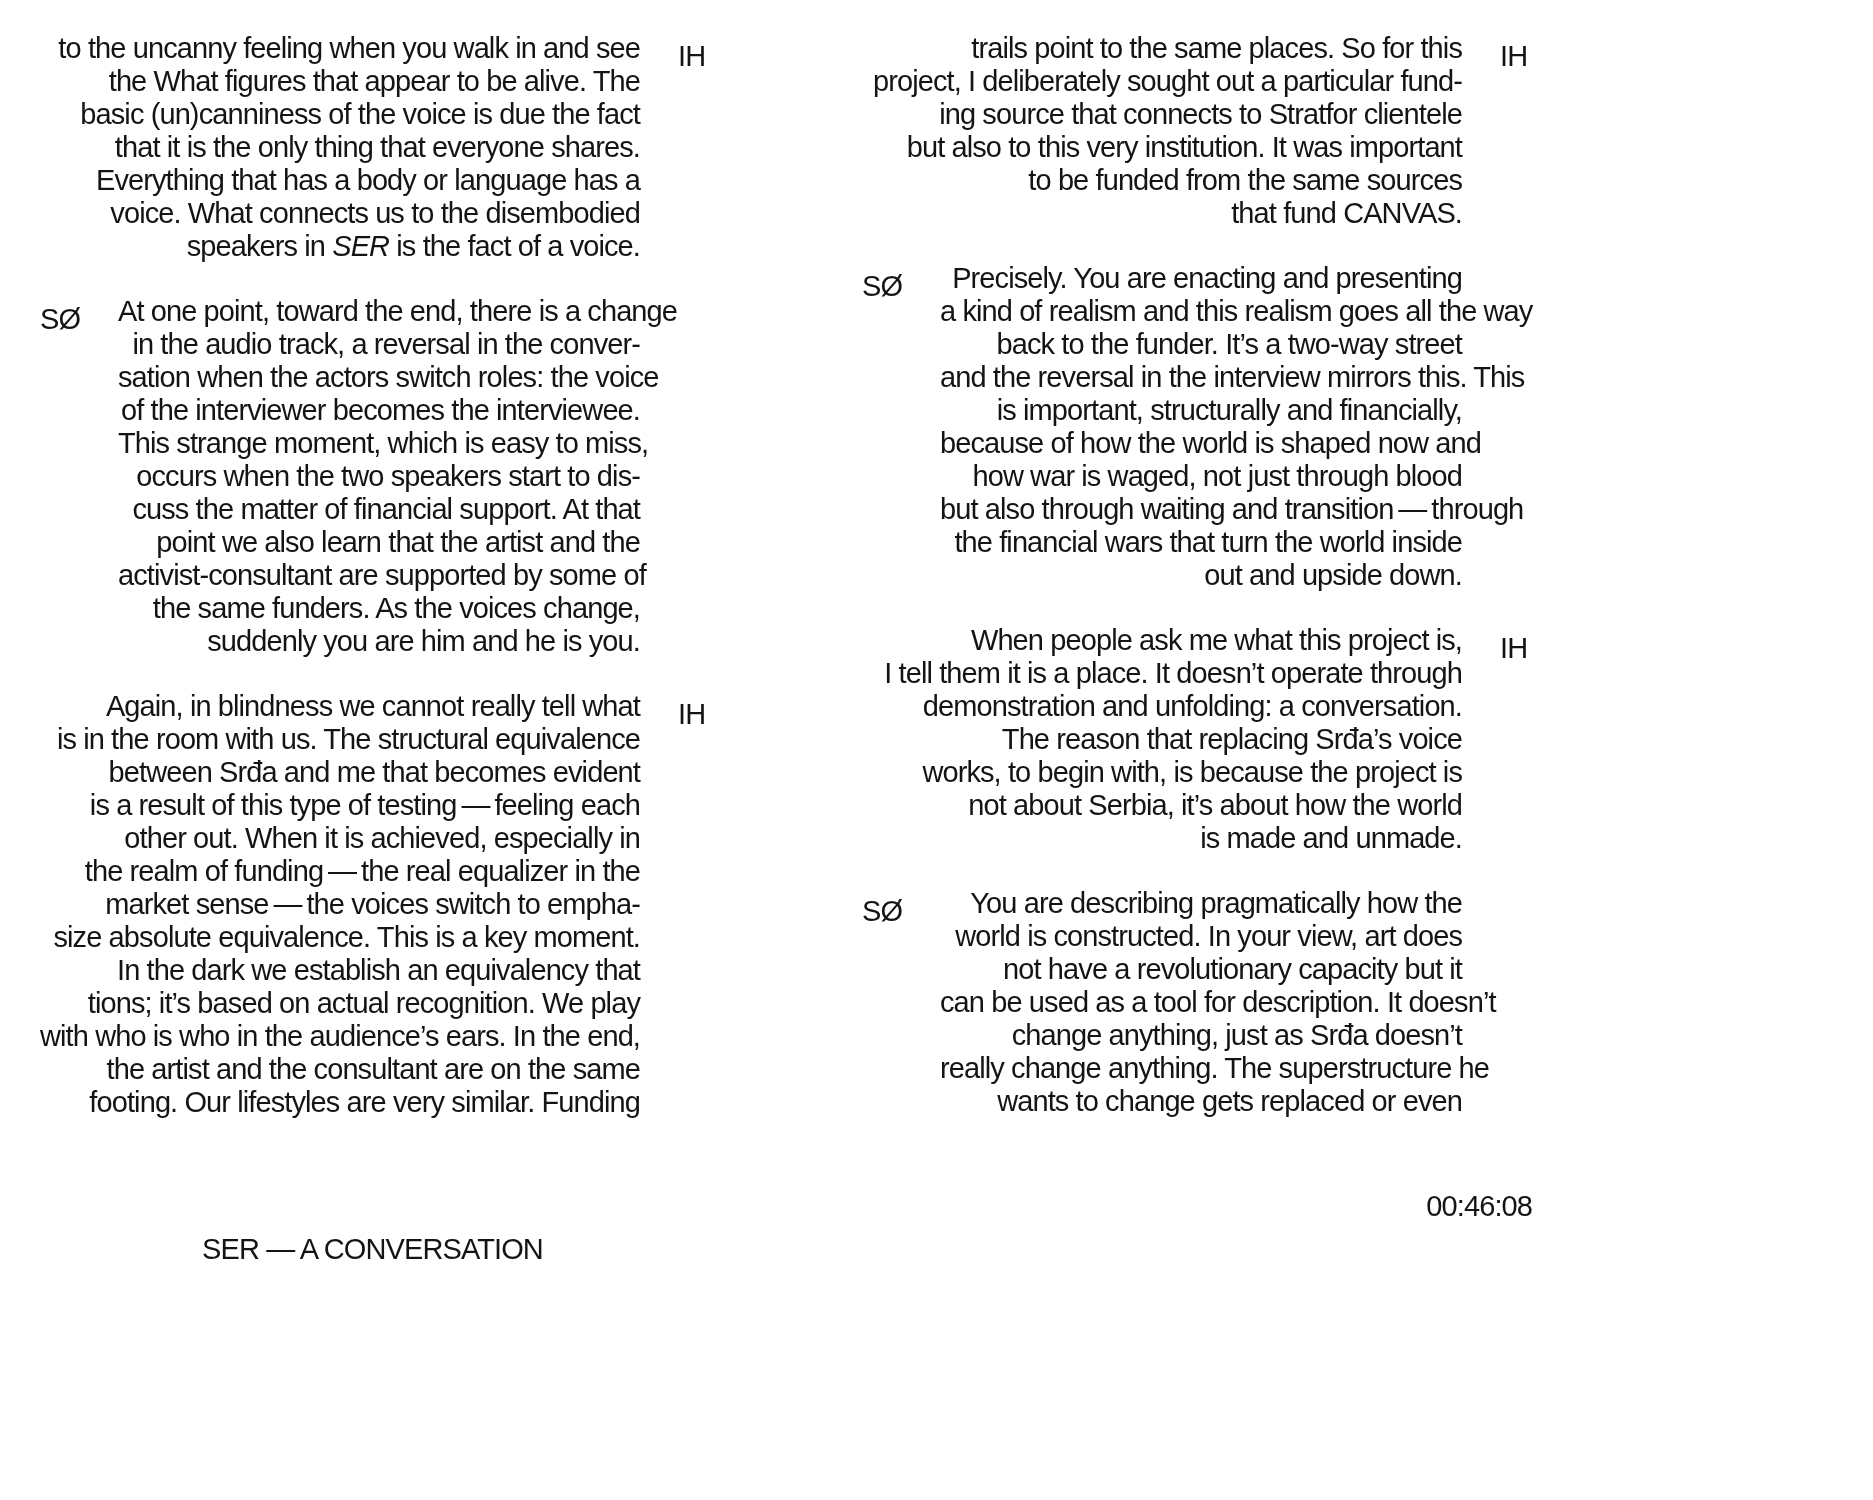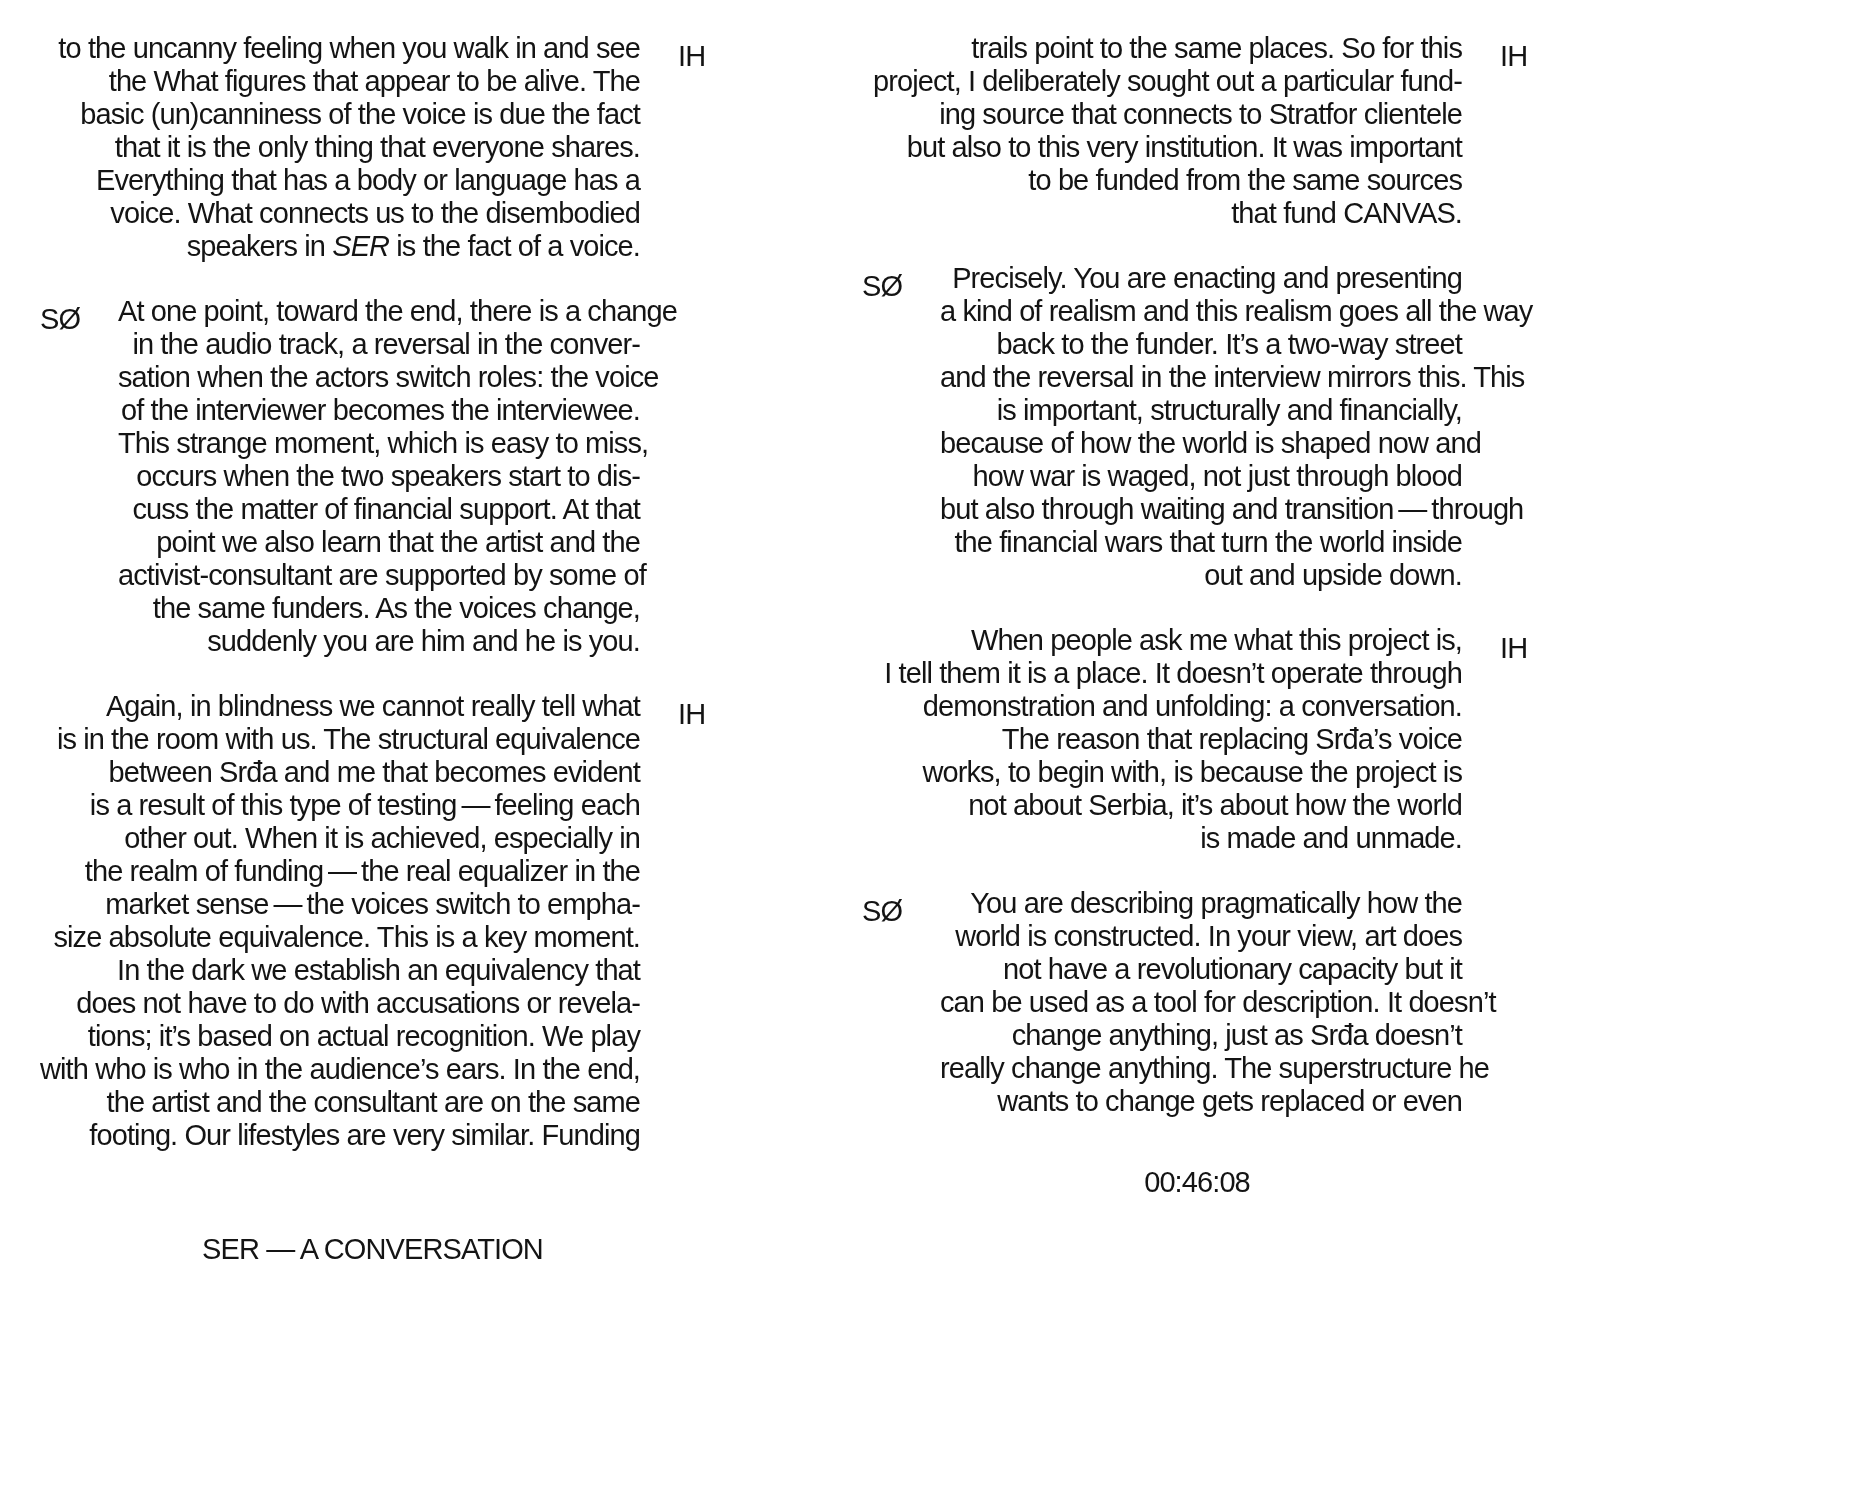--- a/index.html
+++ b/index.html
@@ -51,22 +51,22 @@
     left: 40px;
     width: 665px;
     top: 1233px;
     text-align: center;
     white-space: nowrap;
   }
   .footer-time {
     position: absolute;
     left: 862px;
     width: 670px;
-    top: 1166px;
-    text-align: center;
+    top: 1190px;
+    text-align: right;
     white-space: nowrap;
   }
   i { font-style: italic; }
 </style>
 </head>
 <body>
 
 <div class="page">
   <div class="col col-left">
       <div class="para align-right">
@@ -97,21 +97,20 @@
         <span class="speaker speaker-right">IH</span>
         <div class="line">Again, in blindness we cannot really tell what</div>
         <div class="line">is in the room with us. The structural equivalence</div>
         <div class="line">between Srđa and me that becomes evident</div>
         <div class="line">is a result of this type of testing — feeling each</div>
         <div class="line">other out. When it is achieved, especially in</div>
         <div class="line">the realm of funding — the real equalizer in the</div>
         <div class="line">market sense — the voices switch to empha-</div>
         <div class="line">size absolute equivalence. This is a key moment.</div>
         <div class="line">In the dark we establish an equivalency that</div>
-        <div class="line">does not have to do with accusations or revela-</div>
         <div class="line">tions; it’s based on actual recognition. We play</div>
         <div class="line">with who is who in the audience’s ears. In the end,</div>
         <div class="line">the artist and the consultant are on the same</div>
         <div class="line">footing. Our lifestyles are very similar. Funding</div>
       </div>
     </div>
   <div class="col col-right">
       <div class="para align-right">
         <span class="speaker speaker-right">IH</span>
         <div class="line">trails point to the same places. So for this</div>

